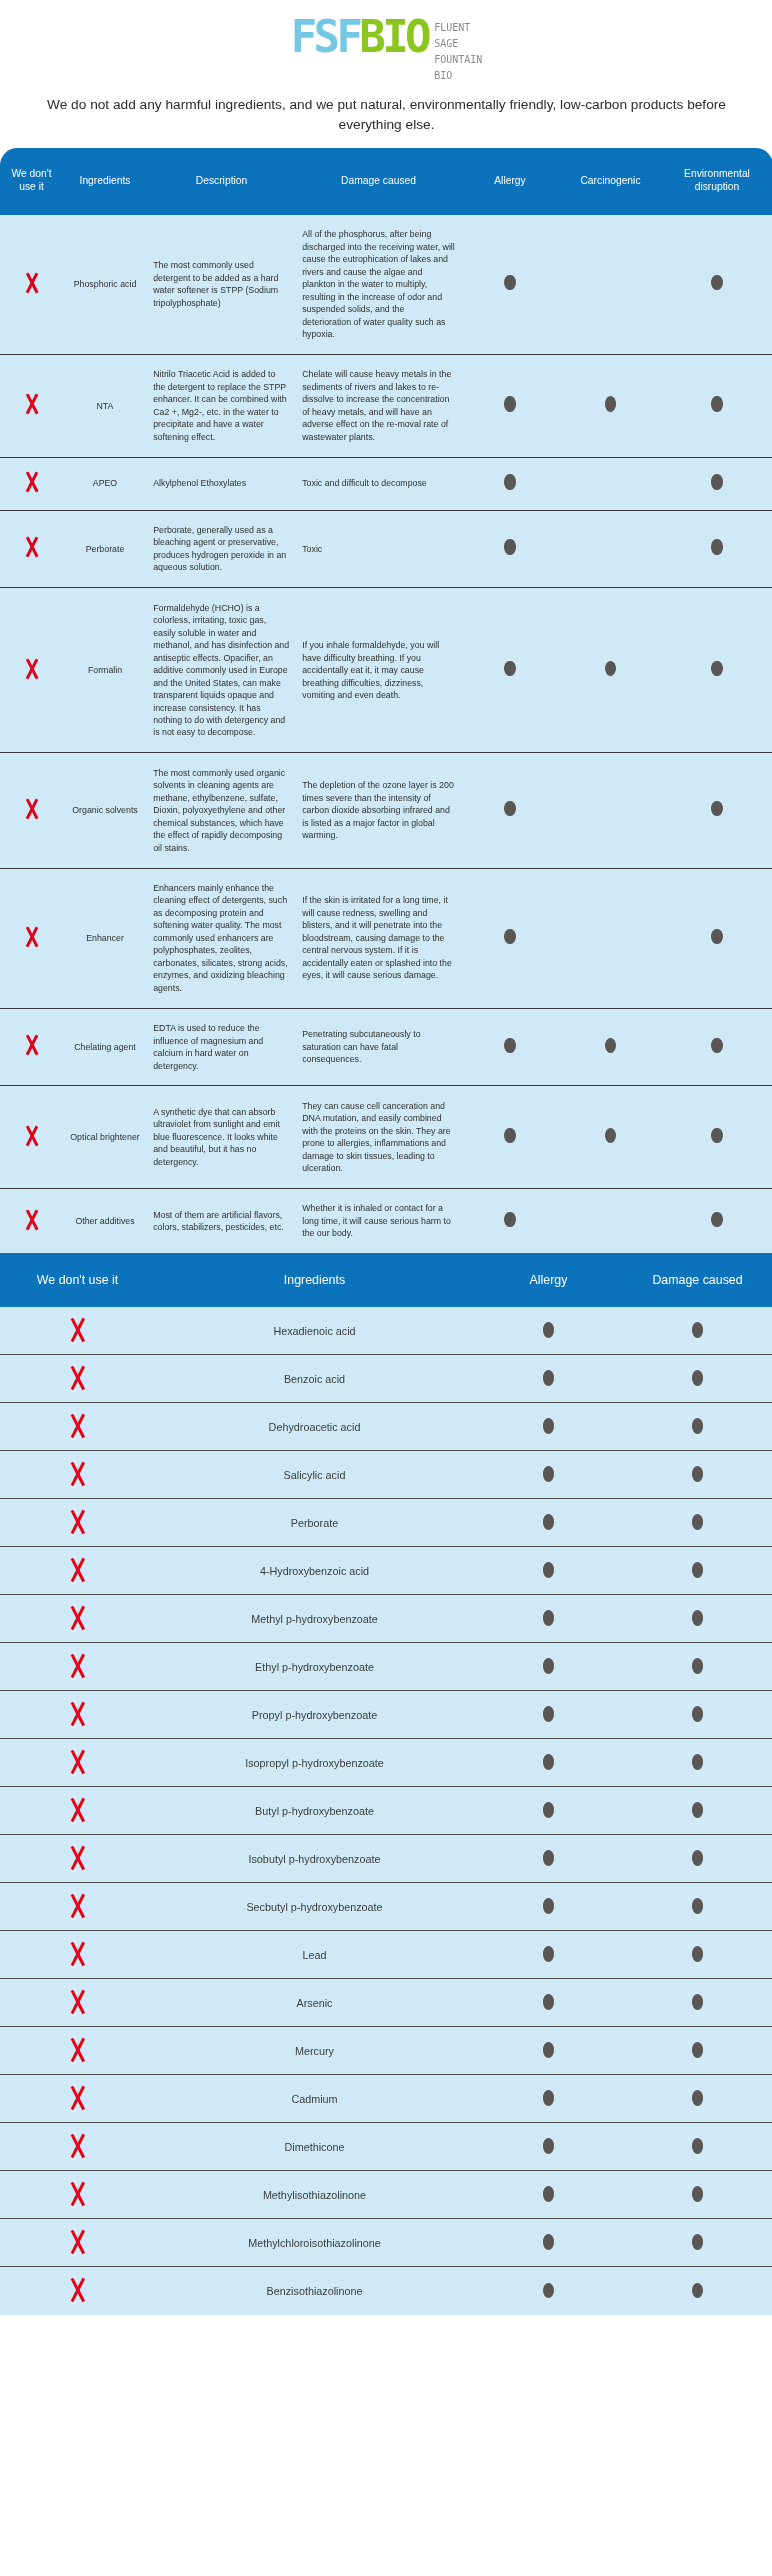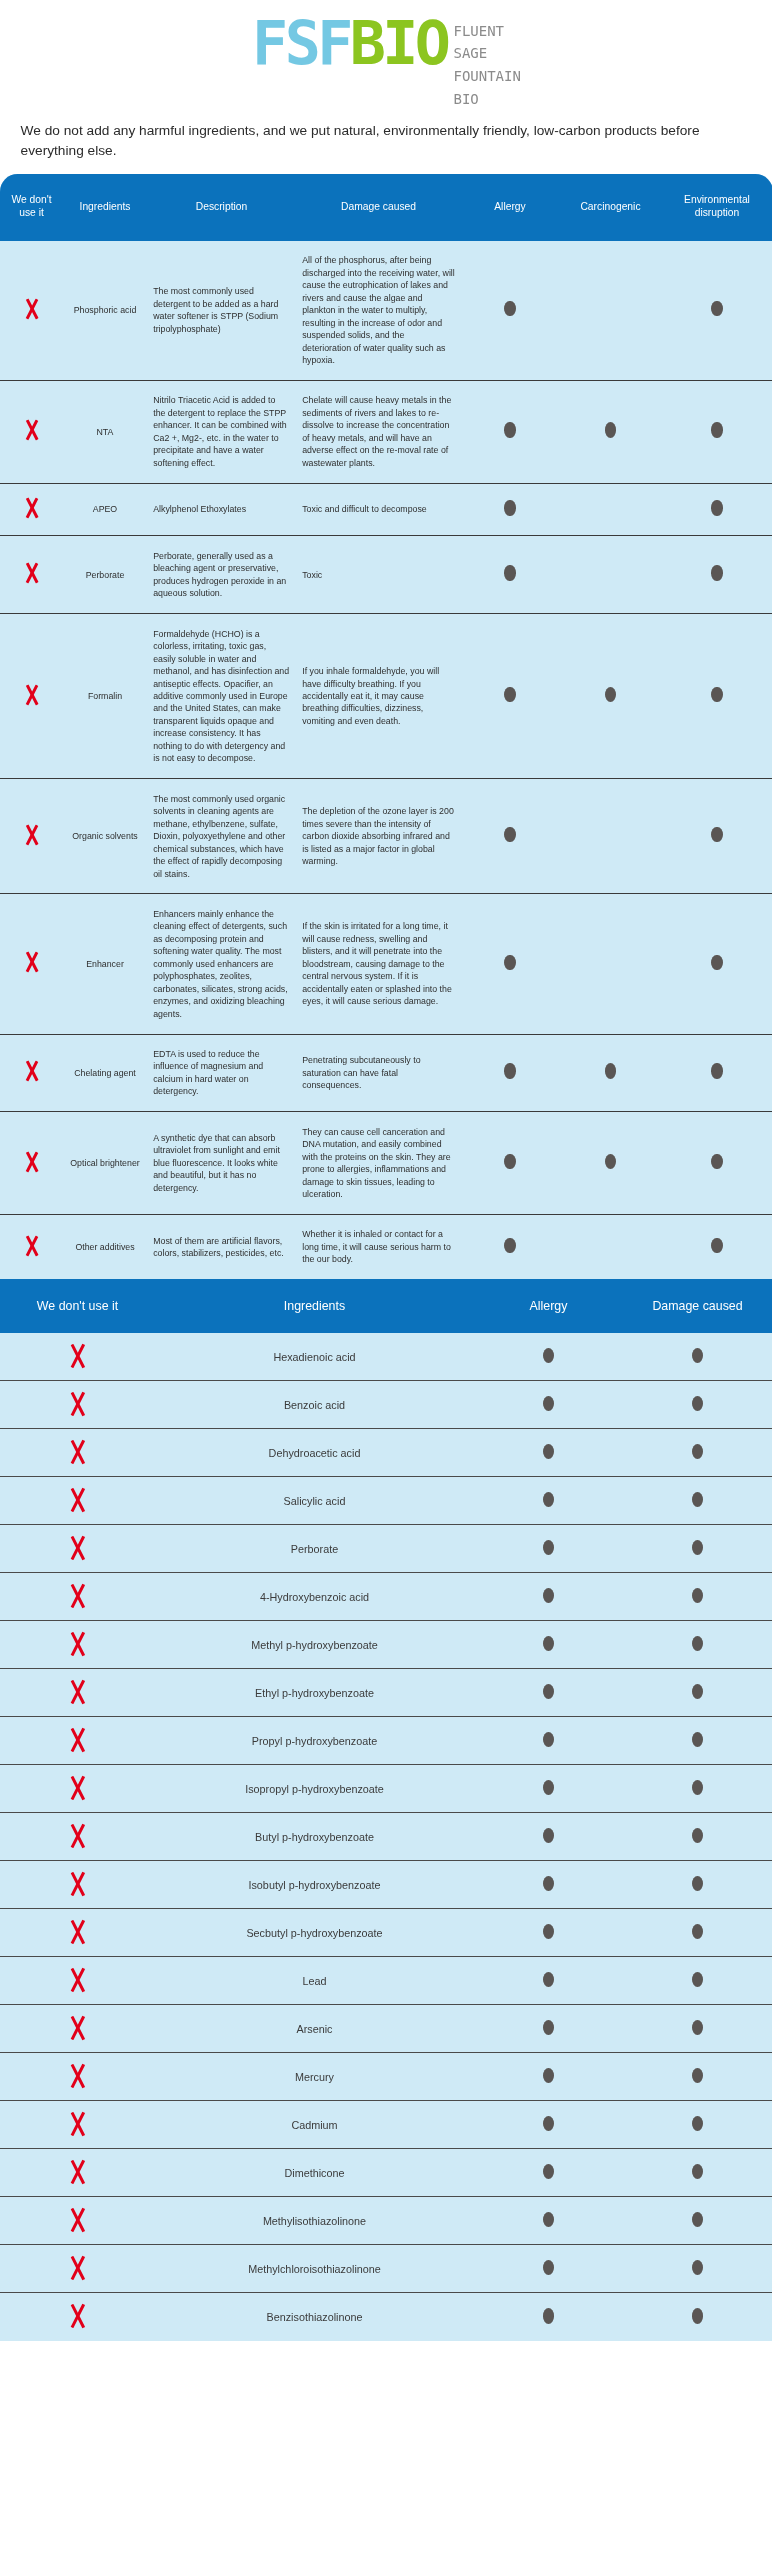--- a/index.html
+++ b/index.html
@@ -17,43 +17,44 @@
     align-items: flex-start;
     padding-top: 17.5px;
     padding-bottom: 5.2px;
   }
   .logo {
     display: flex;
     align-items: flex-start;
   }
   .logo-mark {
     font-family: "DejaVu Sans Mono", monospace;
-    font-size: 60px;
+    font-size: 44px;
     font-weight: 700;
     line-height: 0.86;
     letter-spacing: -3.6px;
     display: flex;
   }
   .logo-fsf { color: #74c8e3; }
   .logo-bio { color: #8cc520; }
   .logo-tag {
     margin-left: 6.2px;
     margin-top: 2.1px;
     display: flex;
     flex-direction: column;
     font-family: "DejaVu Sans Mono", monospace;
-    font-size: 14px;
+    font-size: 10px;
     font-weight: 400;
     letter-spacing: 0px;
     line-height: 1.62;
     color: #8b8b8b;
   }
 
   
   .headline {
+    text-align: center;
     font-size: 13.7px;
     color: #2b2b2b;
     line-height: 1.45;
     padding: 5.2px 20.6px 13.4px 20.6px;
     font-weight: 400;
   }
 
   
   .table1 {
     width: 773px;

